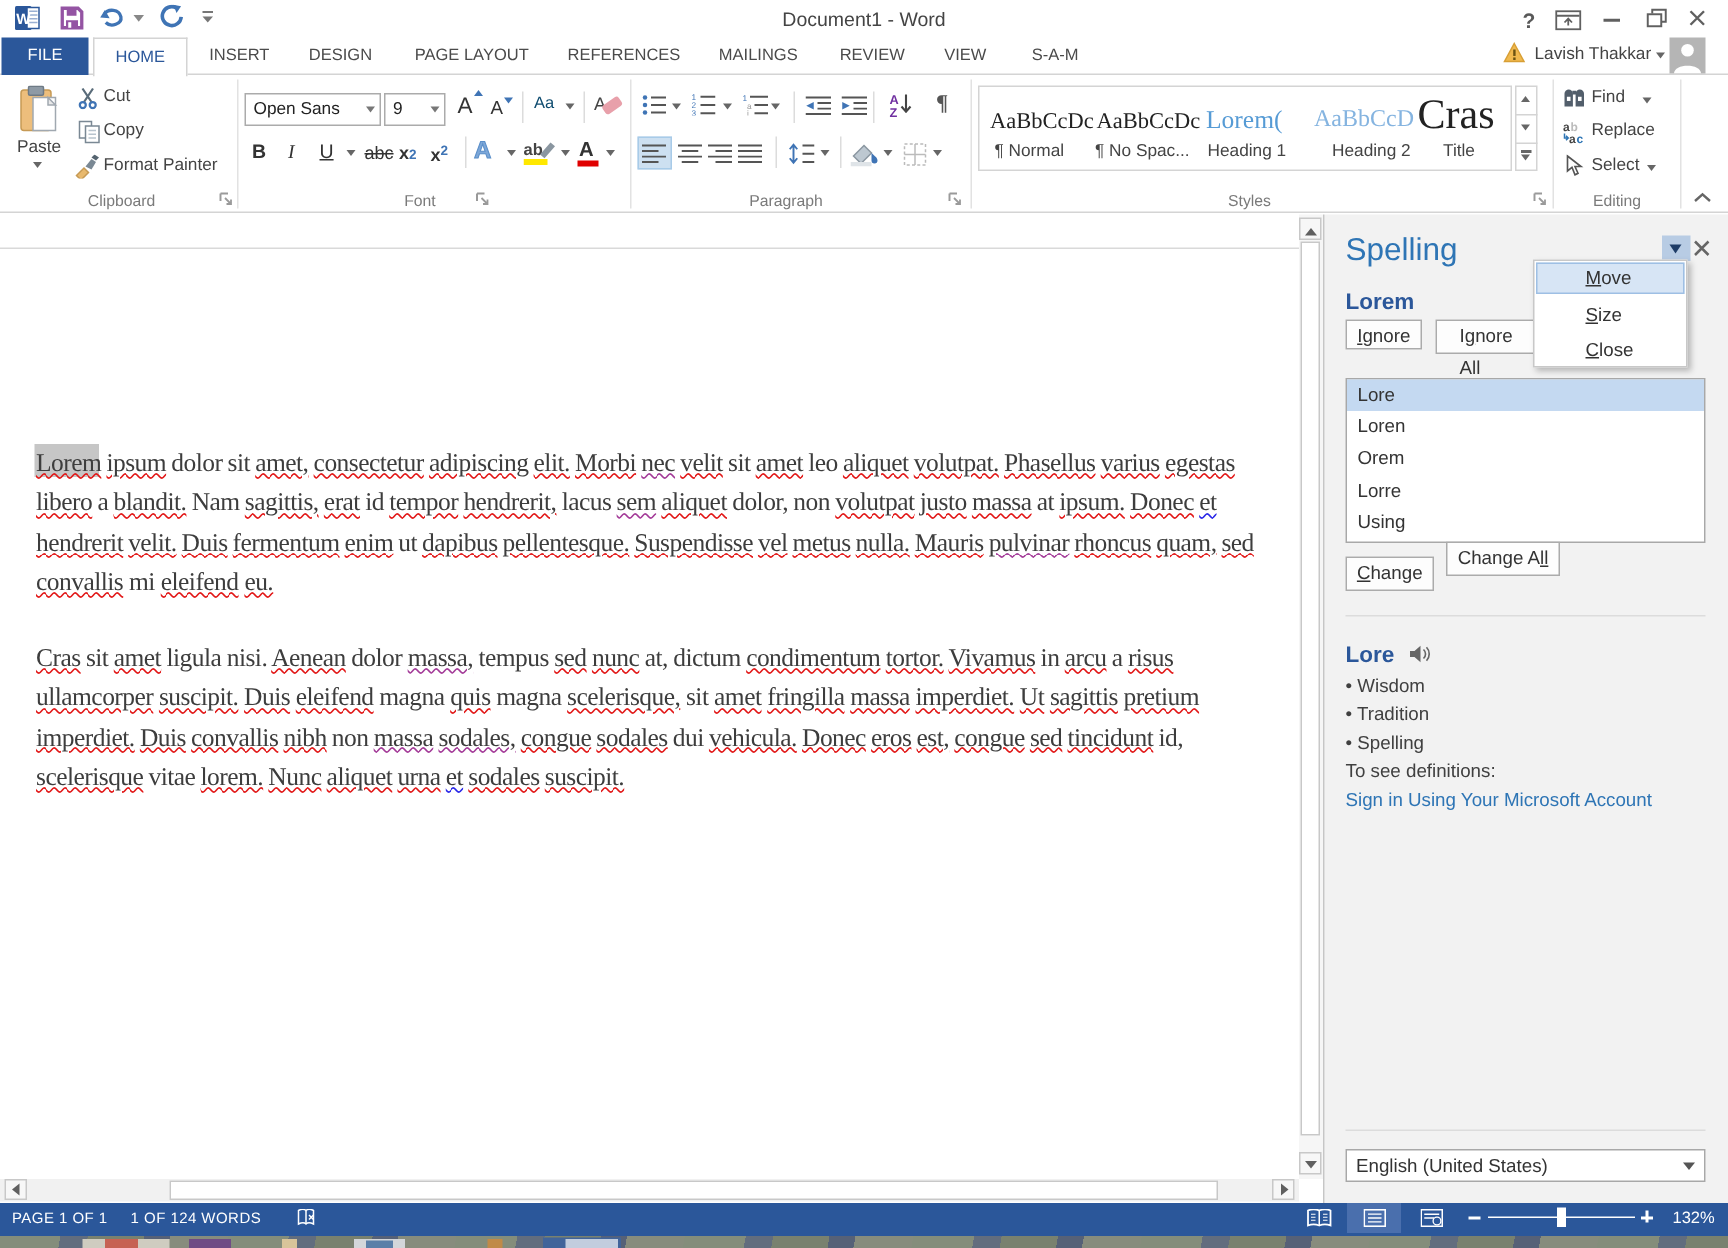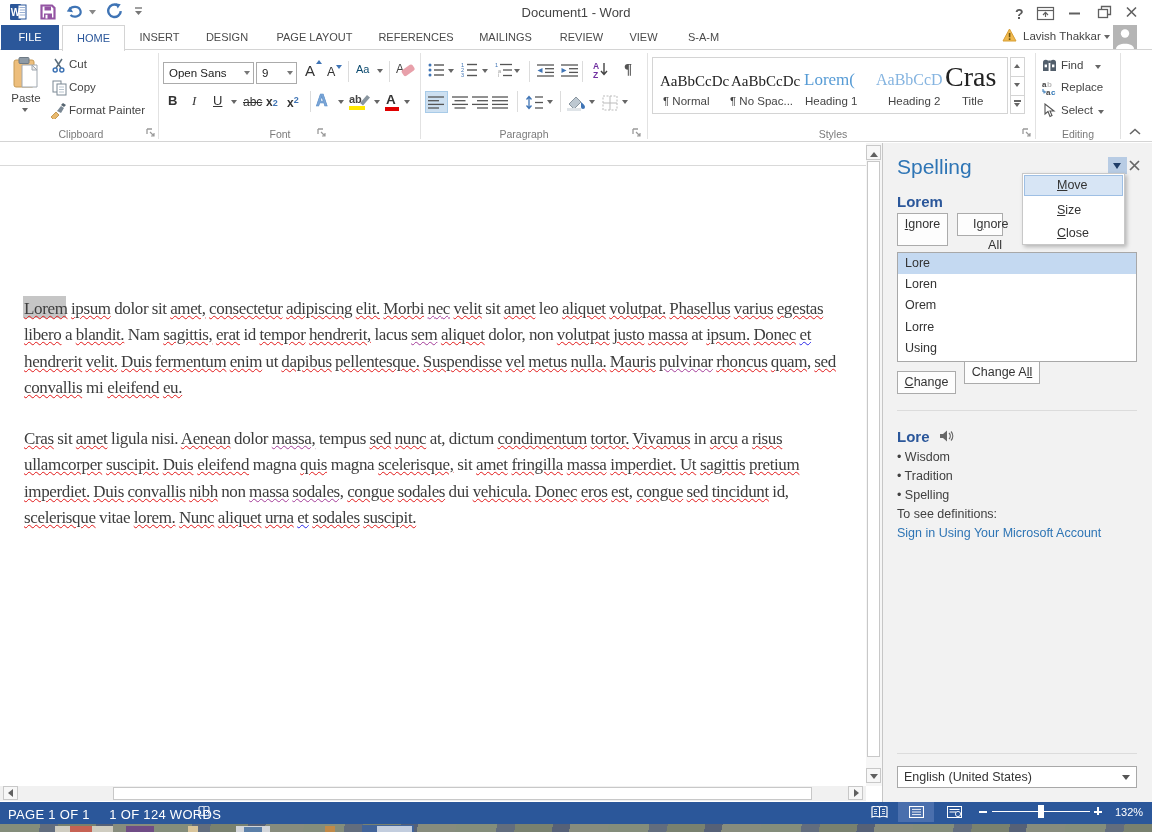--- a/index.html
+++ b/index.html
@@ -397,22 +397,22 @@
 
 <div class="abs" id="pane"></div>
 <div class="abs" style="left:882px;top:143px;width:1px;height:659px;background:#c6c6c6"></div>
 <div class="abs" style="left:897px;top:155px;font-size:21px;color:#2e75b5">Spelling</div>
 <div class="abs" style="left:1108px;top:157px;width:19px;height:17px;background:#b8cce4"></div>
 <div class="abs" style="left:1113px;top:163px;width:0;height:0;border-left:4.5px solid transparent;border-right:4.5px solid transparent;border-top:6px solid #1f3d68"></div>
 <svg class="abs" style="left:1128px;top:159px" width="13" height="13" viewBox="0 0 13 13">
     <path d="M2 2 l9 9 m0 -9 l-9 9" stroke="#666" stroke-width="1.7"></path>
   </svg>
 <div class="abs" style="left:897px;top:193px;font-size:15px;font-weight:bold;color:#2b579a">Lorem</div>
-<div class="abs pbtn" style="left:897px;top:213px;width:51px;height:33px;line-height:21px"><u>I</u>gnore</div>
-<div class="abs pbtn" style="left:957px;top:213px;width:46px;height:23px;line-height:21px;text-align:right;padding-left:15px">I<u>g</u>nore All</div>
+<div class="abs pbtn" style="left:897px;top:213px;width:51px;height:20px;line-height:21px"><u>I</u>gnore</div>
+<div class="abs pbtn" style="left:957px;top:213px;width:66px;height:23px;line-height:21px;text-align:left;padding-left:15px">I<u>g</u>nore All</div>
 <div class="abs" style="left:897px;top:252px;width:240px;height:110px;background:#fff;border:1px solid #a8a8a8"></div>
 <div class="abs" style="left:898px;top:253px;width:238px;height:21px;background:#c4d9f1"></div>
 <div class="abs" style="left:905px;top:256px;font-size:12.5px;color:#333">Lore</div>
 <div class="abs" style="left:905px;top:277px;font-size:12.5px;color:#333">Loren</div>
 <div class="abs" style="left:905px;top:298px;font-size:12.5px;color:#333">Orem</div>
 <div class="abs" style="left:905px;top:320px;font-size:12.5px;color:#333">Lorre</div>
 <div class="abs" style="left:905px;top:341px;font-size:12.5px;color:#333">Using</div>
 <div class="abs pbtn" style="left:897px;top:371px;width:59px;height:23px;line-height:21px"><u>C</u>hange</div>
 <div class="abs pbtn" style="left:964px;top:361px;width:76px;height:23px;line-height:21px">Change A<u>ll</u></div>
 <div class="abs" style="left:897px;top:410px;width:240px;height:1px;background:#dcdcdc"></div>
@@ -430,21 +430,21 @@
 <div class="abs" style="left:897px;top:766px;width:240px;height:22px;background:#fff;border:1px solid #a8a8a8;font-size:12.5px;color:#333;line-height:20px;padding-left:6px">English (United States)</div>
 <div class="abs" style="left:1122px;top:775px;width:0;height:0;border-left:4px solid transparent;border-right:4px solid transparent;border-top:5px solid #555"></div>
 
 <div class="abs" style="left:1022px;top:173px;width:103px;height:72px;background:#fff;border:1px solid #c8c8c8;box-shadow:2px 2px 4px rgba(0,0,0,0.25)"></div>
 <div class="abs" style="left:1024px;top:175px;width:99px;height:21px;background:#d7e5f5;border:1px solid #9ebfe4"></div>
 <div class="abs" style="left:1057px;top:178px;font-size:12.5px;color:#333"><u>M</u>ove</div>
 <div class="abs" style="left:1057px;top:203px;font-size:12.5px;color:#333"><u>S</u>ize</div>
 <div class="abs" style="left:1057px;top:226px;font-size:12.5px;color:#333"><u>C</u>lose</div>
 
 <div class="abs" id="statusbar"></div>
-<div class="abs" style="left:8px;top:807px;font-size:13px;color:#fff;letter-spacing:0.3px">PAGE 1 OF 1&nbsp;&nbsp;&nbsp;&nbsp;&nbsp;1 OF 124 WORDS</div>
+<div class="abs" style="left:8px;top:807px;font-size:10px;color:#fff;letter-spacing:0.3px">PAGE 1 OF 1&nbsp;&nbsp;&nbsp;&nbsp;&nbsp;1 OF 124 WORDS</div>
 <svg class="abs" style="left:198px;top:806px" width="13" height="12" viewBox="0 0 13 12">
  <path d="M1 1 c2 -1 4 -1 5 0 c1 -1 3 -1 5 0 v9 c-2 -1 -4 -1 -5 0 c-1 -1 -3 -1 -5 0 z" fill="none" stroke="#fff" stroke-width="1"></path>
  <line x1="6" y1="1" x2="6" y2="10" stroke="#fff" stroke-width="1"></line>
  <path d="M8 4 l3 3 m0 -3 l-3 3" stroke="#fff" stroke-width="1"></path>
 </svg>
 <svg class="abs" style="left:871px;top:806px" width="17" height="12" viewBox="0 0 17 12">
  <path d="M1 1 c2.5 -1 5 -1 7.5 0 c2.5 -1 5 -1 7.5 0 v10 c-2.5 -1 -5 -1 -7.5 0 c-2.5 -1 -5 -1 -7.5 0 z" fill="none" stroke="#fff" stroke-width="1.2"></path>
  <line x1="8.5" y1="1" x2="8.5" y2="11" stroke="#fff" stroke-width="1"></line>
  <g stroke="#fff" stroke-width="0.8">
       <line x1="3" y1="3.5" x2="6" y2="3.5"></line>

